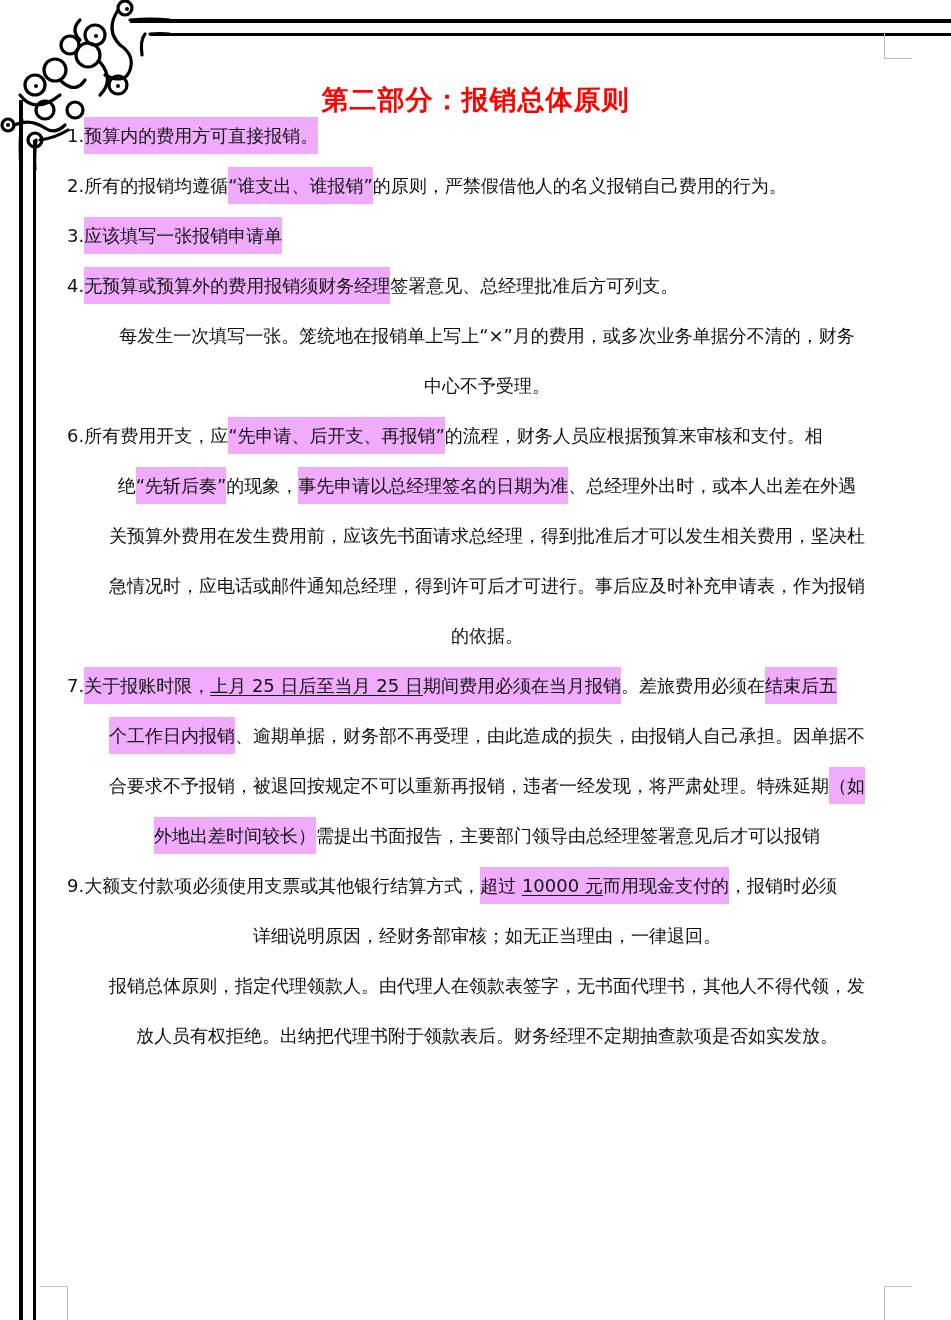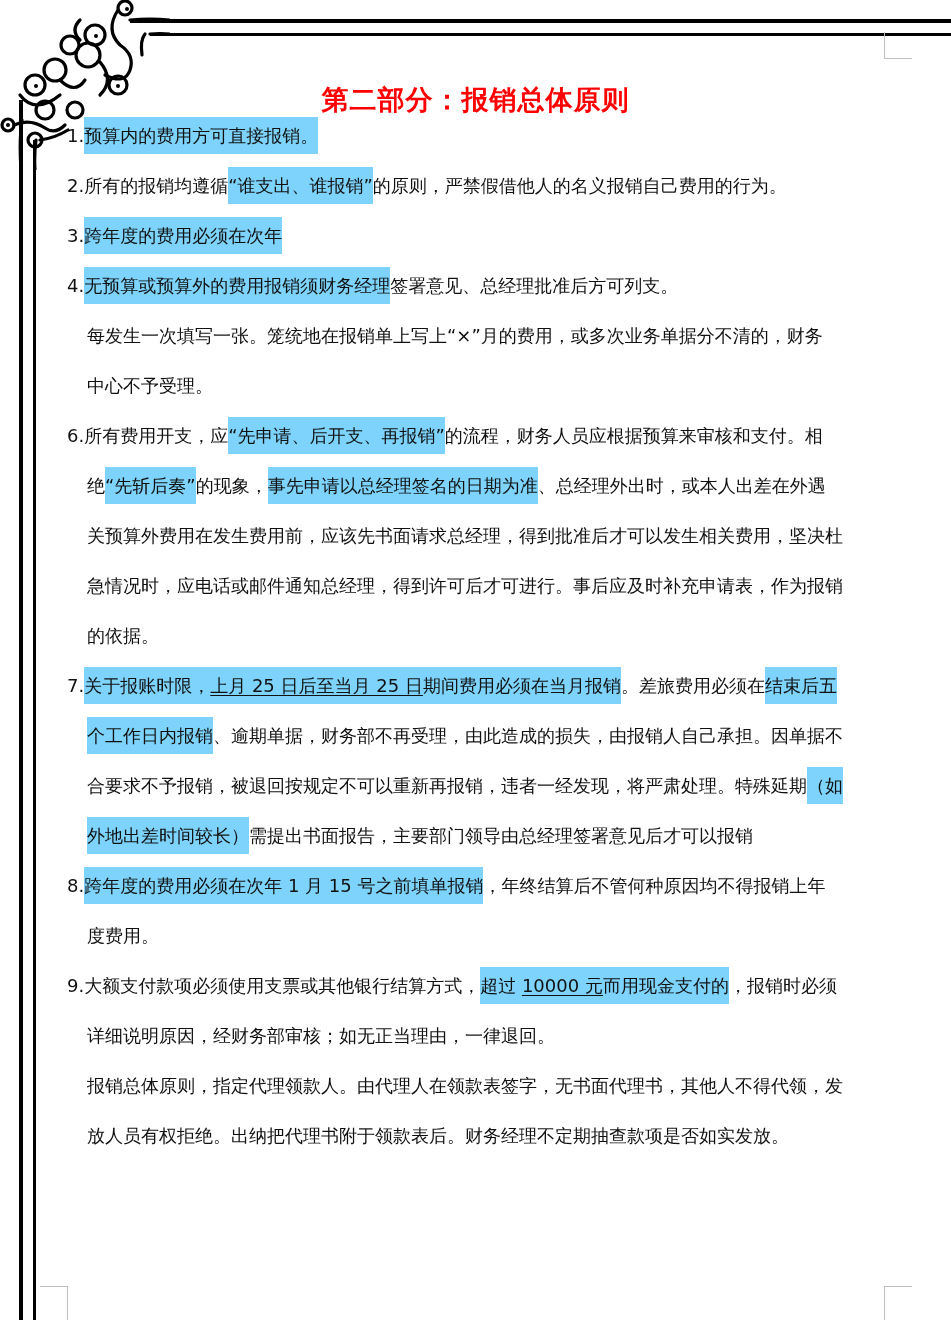--- a/index.html
+++ b/index.html
@@ -21,22 +21,22 @@
   .crop-tr { left: 884px; top: 32px; width: 27px; height: 26px; border-left-width: 1px; border-bottom-width: 1px; }
   .crop-bl { left: 40px; top: 1286px; width: 27px; height: 34px; border-right-width: 1px; border-top-width: 1px; }
   .crop-br { left: 884px; top: 1286px; width: 27px; height: 34px; border-left-width: 1px; border-top-width: 1px; }
 
   .title { position: absolute; left: 0; width: 951px; top: 64px; text-align: center;
            color: #ff0000; font-weight: bold; font-size: 27px; letter-spacing: 1px; }
 
   .content { position: absolute; left: 67px; top: 111px; width: 820px; }
   .para { font-size: 18px; line-height: 50px; margin: 0; }
   .para .line { display: block; white-space: nowrap; height: 50px; }
-  .para .line.cont { padding-left: 20px; }
-  .hl { background: #7dd3fc; padding: 8px 0; }
+  .para .line.cont { padding-left: 20px; text-align: center; }
+  .hl { background: #f0abfc; padding: 8px 0; }
   .ul { text-decoration: underline; text-underline-offset: 3px; }
 </style>
 </head>
 <body>
 
 <div class="page">
 
   <svg class="ornament" viewBox="0 0 170 170" xmlns="http://www.w3.org/2000/svg">
     <g fill="none" stroke="#000" stroke-width="3.2" stroke-linecap="round">
       <path d="M130 20 Q150 18 170 20"></path>
@@ -84,21 +84,21 @@
   <h1 class="title">第二部分：报销总体原则</h1>
 
   <div class="content" id="content">
       <div class="para">
         <span class="line"><span>1.</span><span class="hl">预算内的费用方可直接报销。</span></span>
       </div>
       <div class="para">
         <span class="line"><span>2.</span><span class="">所有的报销均遵循</span><span class="hl">“谁支出、谁报销”</span><span class="">的原则，严禁假借他人的名义报销自己费用的行为。</span></span>
       </div>
       <div class="para">
-        <span class="line"><span>3.</span><span class="hl">跨年度的费用必须在次年</span></span>
+        <span class="line"><span>3.</span><span class="hl">应该填写一张报销申请单</span></span>
       </div>
       <div class="para">
         <span class="line"><span>4.</span><span class="hl">无预算或预算外的费用报销须财务经理</span><span class="">签署意见、总经理批准后方可列支。</span></span>
       </div>
       <div class="para">
         <span class="line cont"><span class="">每发生一次填写一张。笼统地在报销单上写上“×”月的费用，或多次业务单据分不清的，财务</span></span>
         <span class="line cont"><span class="">中心不予受理。</span></span>
       </div>
       <div class="para">
         <span class="line"><span>6.</span><span class="">所有费用开支，应</span><span class="hl">“先申请、后开支、再报销”</span><span class="">的流程，财务人员应根据预算来审核和支付。相</span></span>
@@ -107,24 +107,20 @@
         <span class="line cont"><span class="">急情况时，应电话或邮件通知总经理，得到许可后才可进行。事后应及时补充申请表，作为报销</span></span>
         <span class="line cont"><span class="">的依据。</span></span>
       </div>
       <div class="para">
         <span class="line"><span>7.</span><span class="hl">关于报账时限，</span><span class="hl ul">上月 25 日后至当月 25 日</span><span class="hl">期间费用必须在当月报销</span><span class="">。差旅费用必须在</span><span class="hl">结束后五</span></span>
         <span class="line cont"><span class="hl">个工作日内报销</span><span class="">、逾期单据，财务部不再受理，由此造成的损失，由报销人自己承担。因单据不</span></span>
         <span class="line cont"><span class="">合要求不予报销，被退回按规定不可以重新再报销，违者一经发现，将严肃处理。特殊延期</span><span class="hl">（如</span></span>
         <span class="line cont"><span class="hl">外地出差时间较长）</span><span class="">需提出书面报告，主要部门领导由总经理签署意见后才可以报销</span></span>
       </div>
       <div class="para">
-        <span class="line"><span>8.</span><span class="hl">跨年度的费用必须在次年 1 月 15 号之前填单报销</span><span class="">，年终结算后不管何种原因均不得报销上年</span></span>
-        <span class="line cont"><span class="">度费用。</span></span>
-      </div>
-      <div class="para">
         <span class="line"><span>9.</span><span class="">大额支付款项必须使用支票或其他银行结算方式，</span><span class="hl">超过 </span><span class="hl ul">10000 元</span><span class="hl">而用现金支付的</span><span class="">，报销时必须</span></span>
         <span class="line cont"><span class="">详细说明原因，经财务部审核；如无正当理由，一律退回。</span></span>
       </div>
       <div class="para">
         <span class="line cont"><span class="">报销总体原则，指定代理领款人。由代理人在领款表签字，无书面代理书，其他人不得代领，发</span></span>
         <span class="line cont"><span class="">放人员有权拒绝。出纳把代理书附于领款表后。财务经理不定期抽查款项是否如实发放。</span></span>
       </div>
     </div>
 </div>
 

